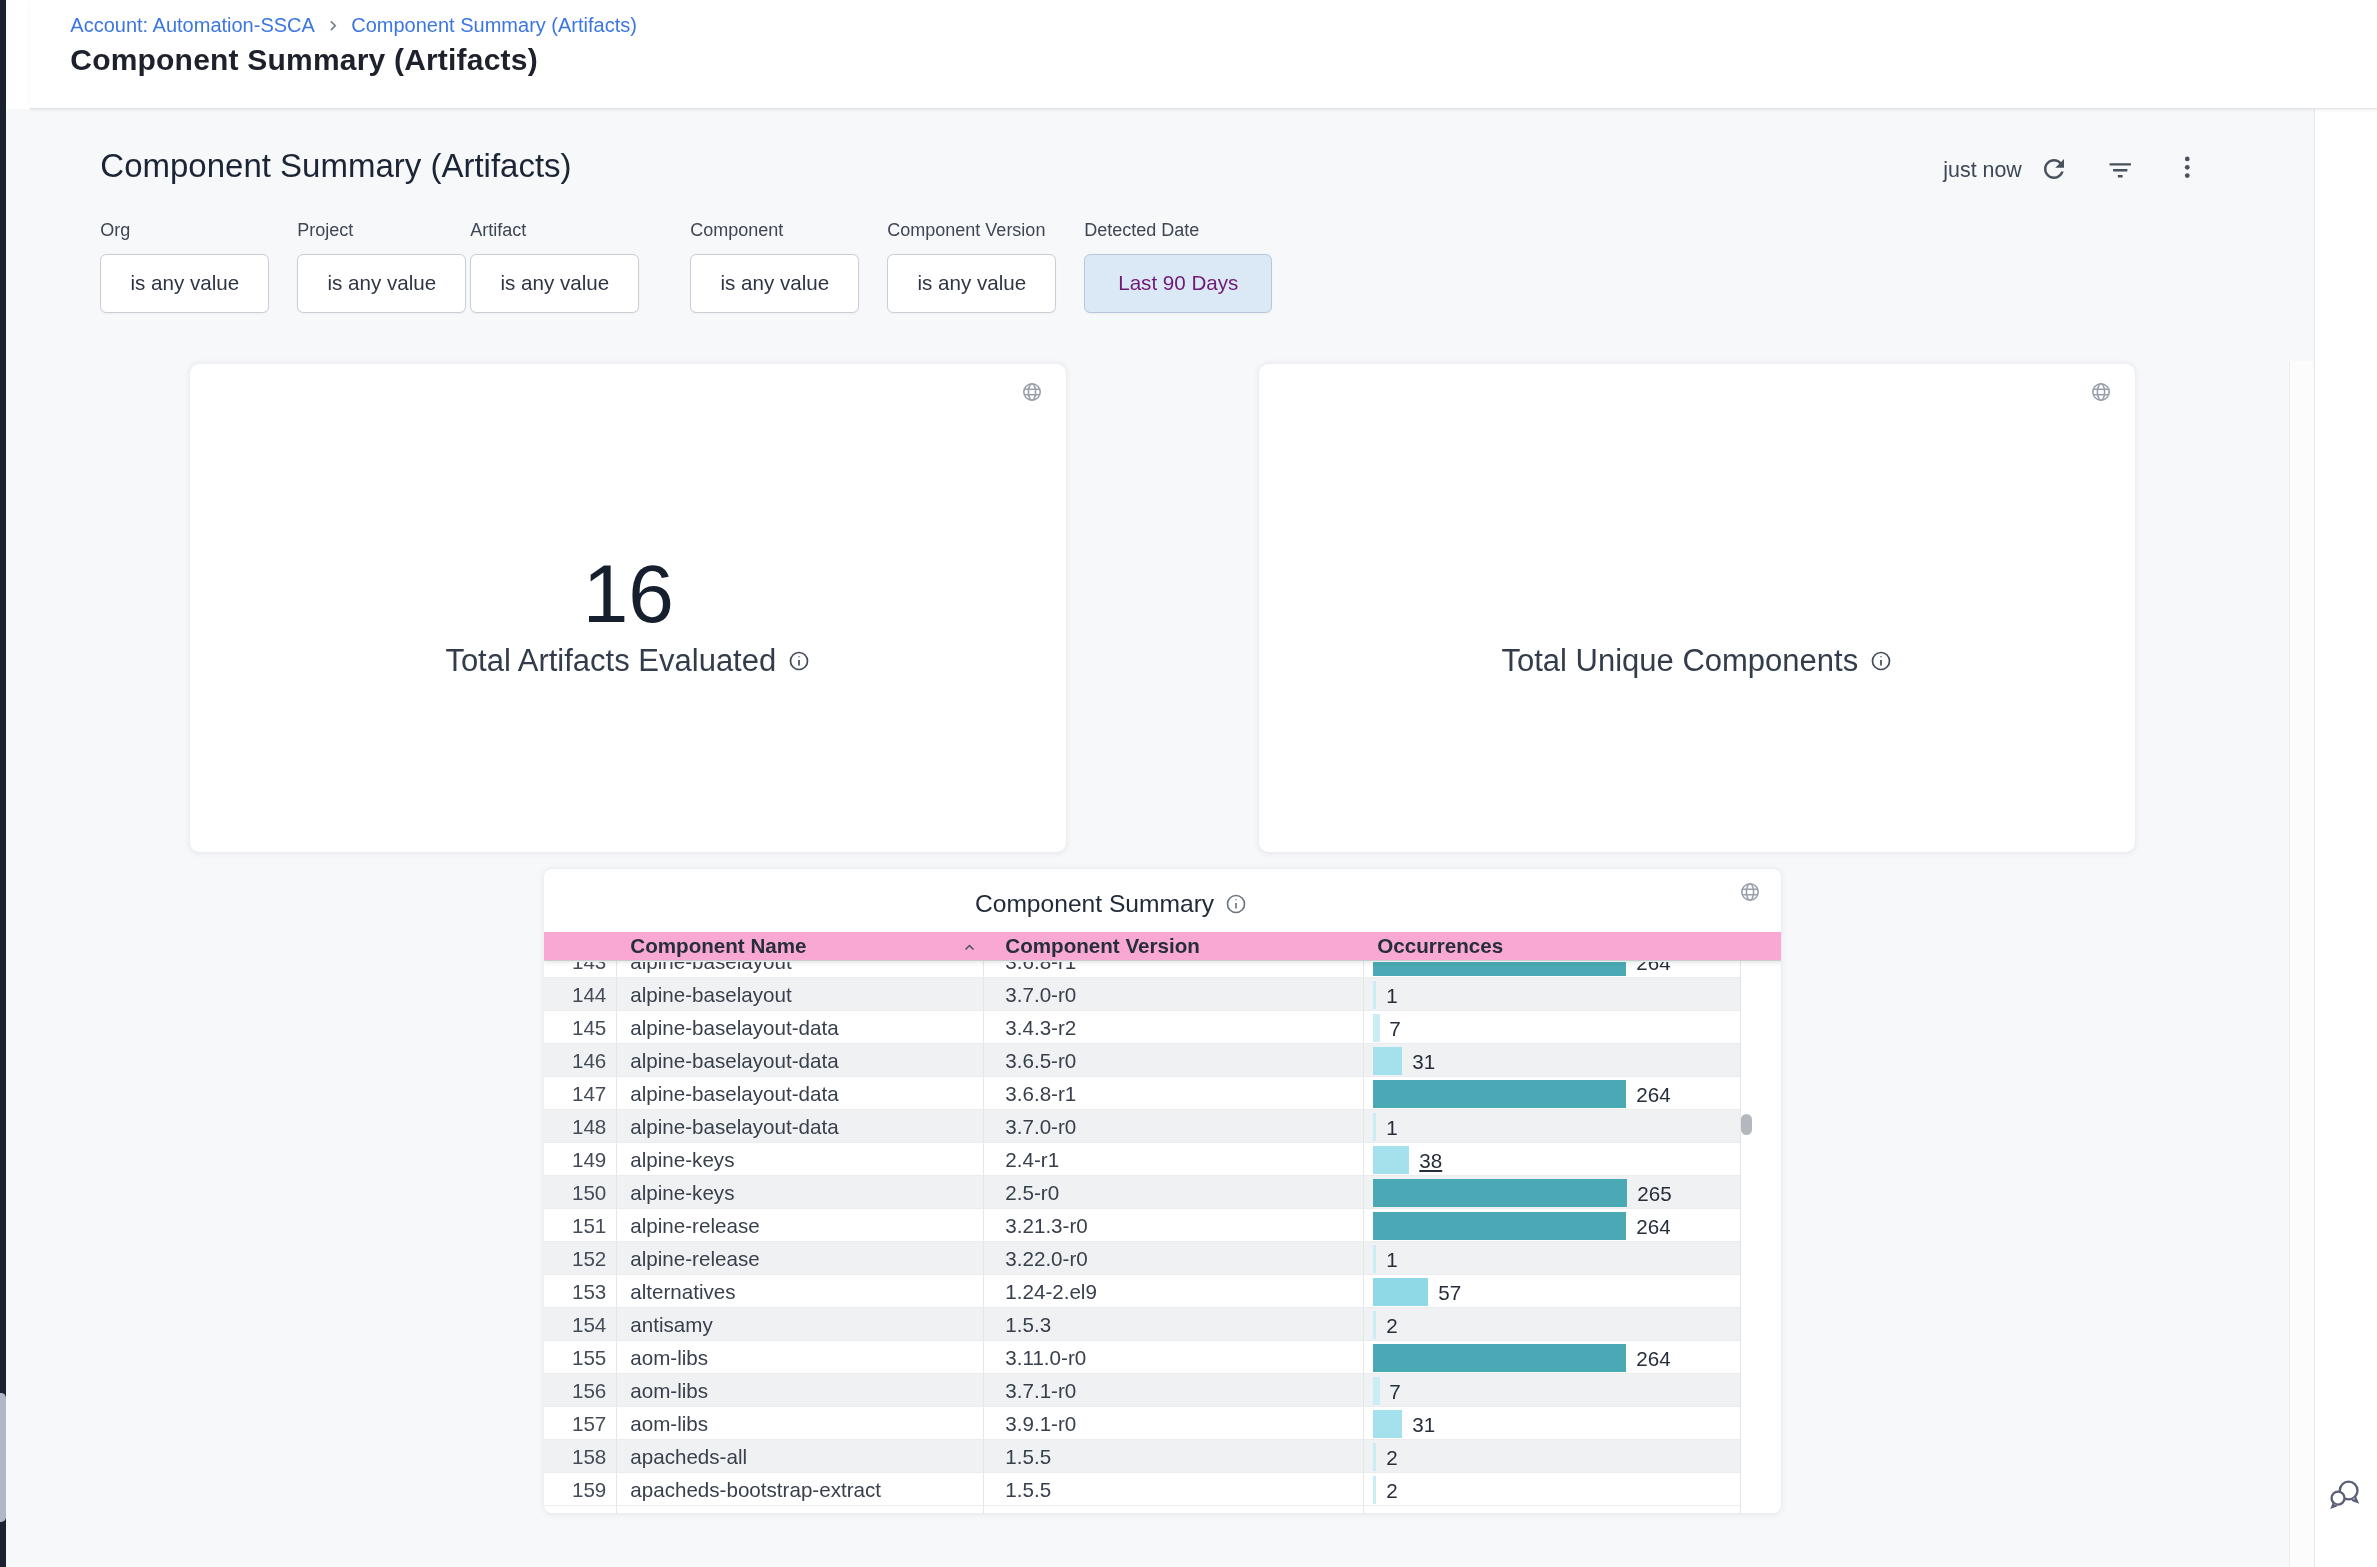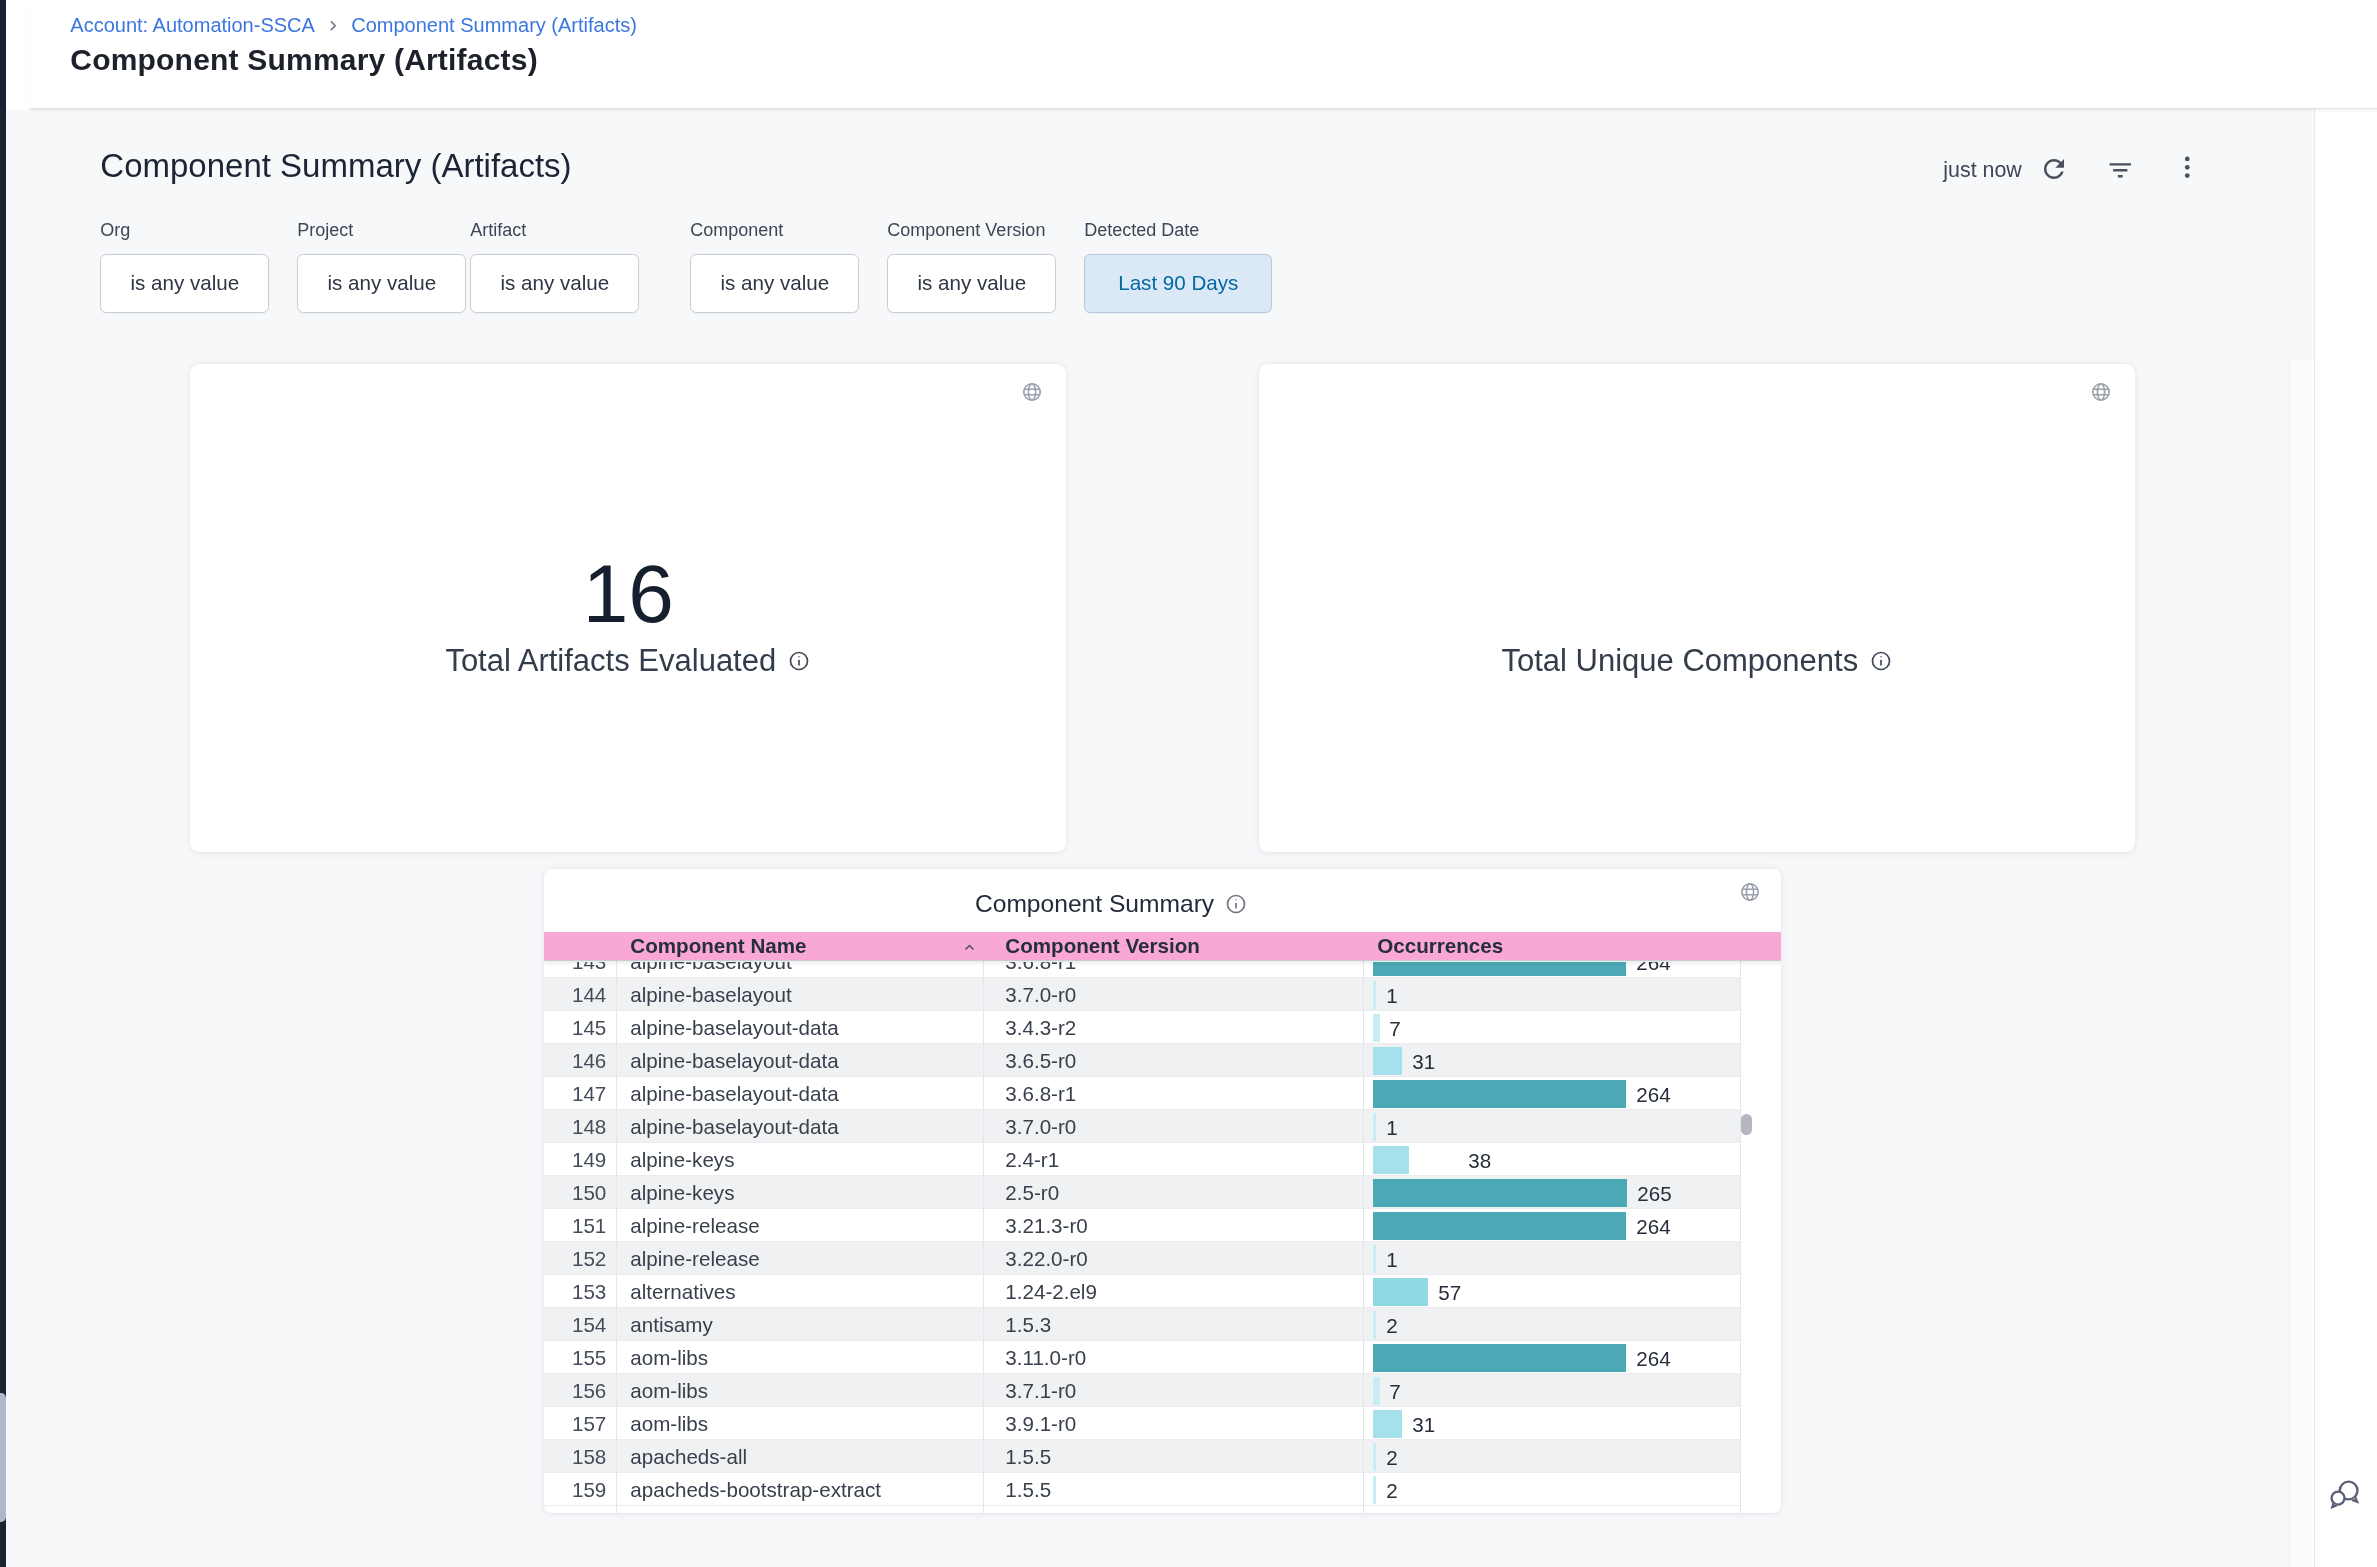--- a/index.html
+++ b/index.html
@@ -32,21 +32,21 @@
   .filter-row { position:absolute; left:0; top:111px; width:100%; height:103px; }
   .filter { position:absolute; top:0; }
   .filter:nth-child(1){ left:94px; }  .filter:nth-child(2){ left:291px; }
   .filter:nth-child(3){ left:464px; }  .filter:nth-child(4){ left:684px; }
   .filter:nth-child(5){ left:881px; } .filter:nth-child(6){ left:1078px; }
   .filter-label { font-size:18px; color:#3e4554; margin-bottom:12.7px; }
   .filter-value-button { width:169px; height:59px; background:#ffffff; border:1.6px solid #c9cdd6; border-radius:6.3px;
       font-size:20.6px; color:#2e3544; display:flex; align-items:center; justify-content:center; cursor:pointer;
       box-shadow:0 0.8px 1.6px rgba(0,0,0,.04); white-space:nowrap; }
   .filter:nth-child(6) .filter-value-button { width:188px; }
-  .filter-value-button.active { background:#dbe8f6; border-color:#b7c6da; color:#0369a1; }
+  .filter-value-button.active { background:#dbe8f6; border-color:#b7c6da; color:#701a75; }
 
   
   .tile { position:absolute; top:255px; width:876px; height:488px; background:#ffffff; border-radius:9.5px;
       box-shadow:0 0.8px 6.3px rgba(40,50,70,.10); }
   .tile-1 { left:184px; } .tile-2 { left:1253px; }
   .tile-globe { position:absolute; right:22px; top:16px; color:#99a0ab; }
   .tile-number { position:absolute; top:189px; left:0; width:100%; text-align:center; font-size:82px; line-height:1; color:#161f2d; }
   .tile-label { position:absolute; top:279px; left:0; width:100%; display:flex; justify-content:center; align-items:center; gap:11px;
       font-size:31px; color:#333c4b; }
   .info-icon { color:#424a59; display:flex; }
@@ -269,21 +269,21 @@
     <span class="cell cell-name">alpine-baselayout-data</span>
     <span class="cell cell-ver">3.7.0-r0</span>
     <span class="bar" style="width: 3.2px; background: rgb(201, 237, 245);"></span>
     <span class="cell-val" style="left: 842px;">1</span>
   </div>
         <div class="row">
     <span class="cell cell-idx">149</span>
     <span class="cell cell-name">alpine-keys</span>
     <span class="cell cell-ver">2.4-r1</span>
     <span class="bar" style="width: 36px; background: rgb(165, 225, 237);"></span>
-    <span class="cell-val" style="left: 924px;">38</span>
+    <span class="cell-val" style="left: 875px; text-decoration: underline;">38</span>
   </div>
         <div class="row even">
     <span class="cell cell-idx">150</span>
     <span class="cell cell-name">alpine-keys</span>
     <span class="cell cell-ver">2.5-r0</span>
     <span class="bar" style="width: 254px; background: rgb(74, 169, 180);"></span>
     <span class="cell-val" style="left: 1093px;">265</span>
   </div>
         <div class="row">
     <span class="cell cell-idx">151</span>

